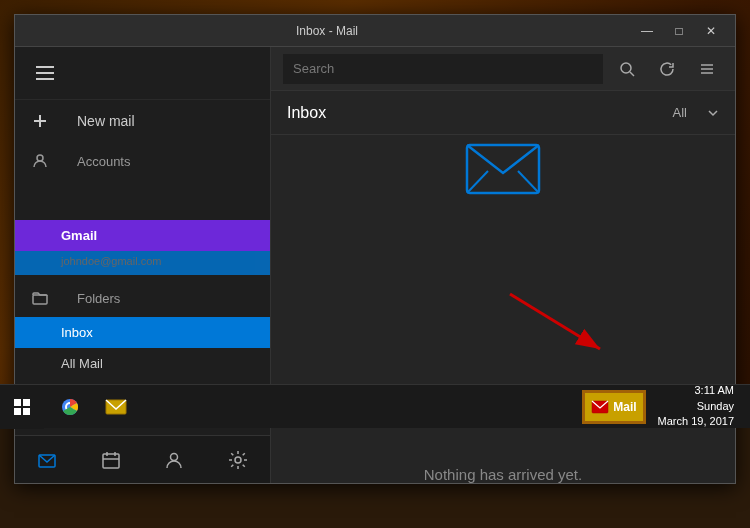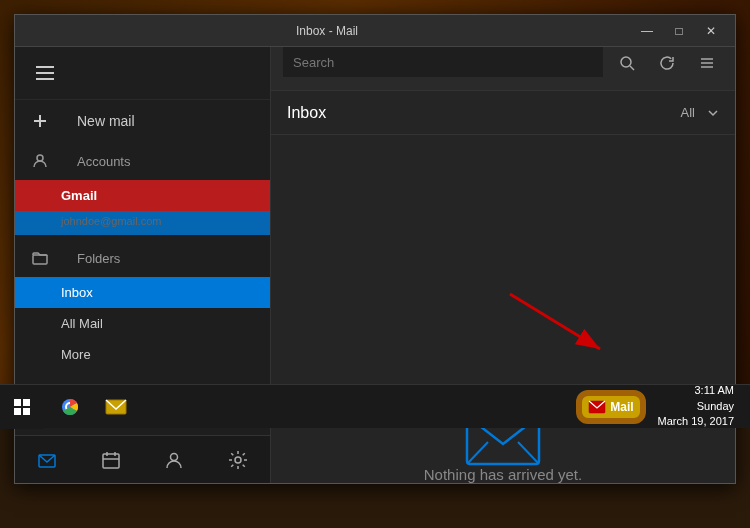--- a/index.html
+++ b/index.html
@@ -79,22 +79,22 @@
       font-size: 11px;
       text-align: right;
       padding: 0 8px;
       line-height: 1.4;
     }
 
     .mail-taskbar-btn {
       display: flex;
       align-items: center;
       background: #c8a000;
-      border: 6px solid #a16207;
-      border-radius: 12px;
+      border: 3px solid #a16207;
+      border-radius: 0;
       padding: 2px 6px;
       cursor: pointer;
       gap: 4px;
       height: 34px;
     }
 
     .mail-taskbar-label {
       color: #fff;
       font-size: 12px;
       font-weight: bold;
@@ -212,26 +212,27 @@
     .nav-item-icon {
       width: 18px;
       height: 18px;
       display: flex;
       align-items: center;
       justify-content: center;
       flex-shrink: 0;
     }
 
     .account-gmail {
-      background: #b91c1c;
+      background: #6d28d9;
       color: #fff;
       font-weight: 600;
       padding: 8px 16px 8px 46px;
       font-size: 13px;
       cursor: pointer;
+      margin-top: 40px;
     }
 
     .account-sub {
       padding: 4px 16px 4px 46px;
       color: #888;
       font-size: 12px;
     }
 
     .folder-item {
       padding: 8px 16px 8px 46px;
@@ -274,20 +275,21 @@
       display: flex;
       flex-direction: column;
       overflow: hidden;
     }
 
     
     .main-toolbar {
       height: 44px;
       background: #2a2a2a;
       display: flex;
+      align-items: center;
       padding: 0 12px;
       gap: 8px;
       border-bottom: 1px solid #333;
     }
 
     .search-box {
       flex: 1;
       height: 30px;
       background: #1e1e1e;
       border: none;
@@ -323,33 +325,33 @@
     .inbox-title {
       flex: 1;
       color: #fff;
       font-size: 16px;
       font-weight: 300;
     }
 
     .inbox-filter {
       display: flex;
       align-items: center;
-      gap: 12px;
+      gap: 20px;
       color: #aaa;
       font-size: 13px;
       cursor: pointer;
     }
 
     
     .empty-state {
       flex: 1;
       display: flex;
       flex-direction: column;
       align-items: center;
-      justify-content: flex-end;
+      justify-content: space-between;
     }
 
     .empty-icon {
       width: 80px;
       height: 60px;
     }
 
     .empty-text {
       color: #888;
       font-size: 15px;

